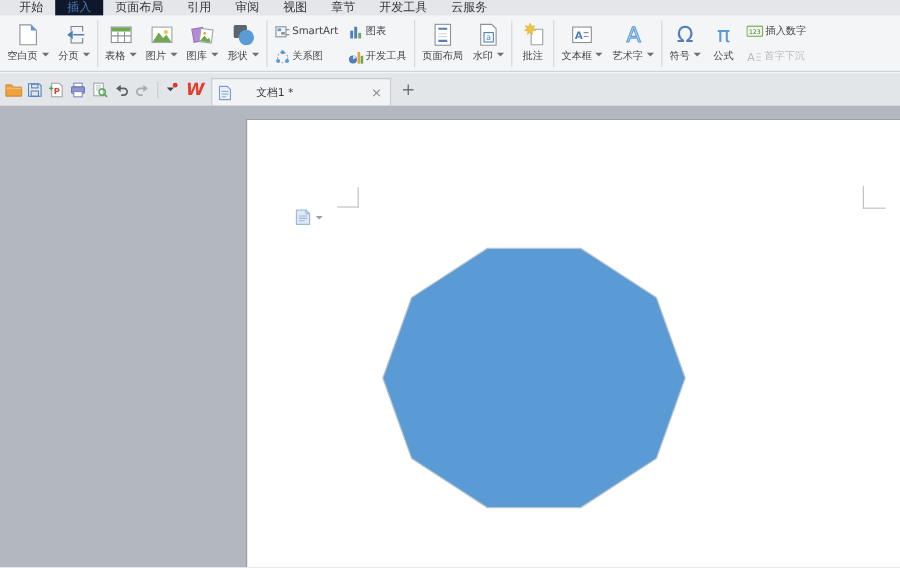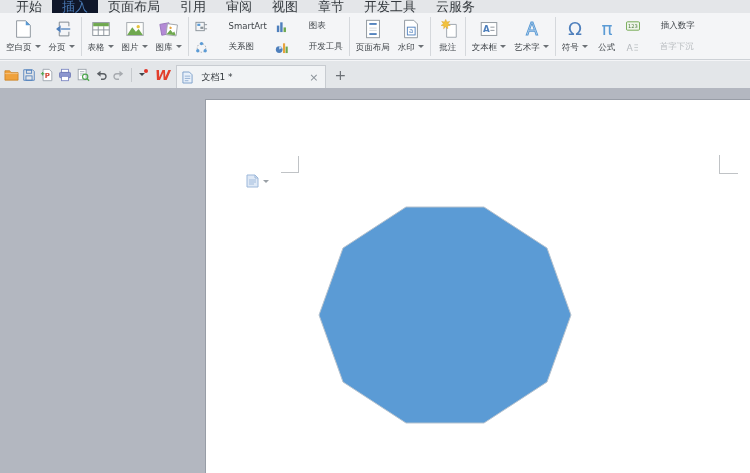--- a/index.html
+++ b/index.html
@@ -3,49 +3,49 @@
 <meta charset="utf-8">
 <style>
   * { margin:0; padding:0; box-sizing:border-box; }
   html,body { width:750px; height:473px; overflow:hidden; }
   body { font-family:"DejaVu Sans", sans-serif; font-size:9px; color:#3f4449; position:relative;
          background:#f4f5f7; cursor:default; }
 
   
   .tabrow { position:absolute; top:0; left:0; right:0; height:13px; background:#e4e6e9;
             display:flex; align-items:stretch; padding-left:6px; }
-  .rtab { padding:1px 10px 0; line-height:12px; font-size:13px; color:#33383d; white-space:nowrap; }
+  .rtab { padding:1px 10px 0; line-height:12px; font-size:10px; color:#33383d; white-space:nowrap; }
   .rtab.active { background:#0f172a; color:#4a7ab5; }
 
   
   .ribbon { position:absolute; top:13px; left:0; right:0; height:47px; background:#f4f5f7;
             border-bottom:1px solid #cdd1d6; display:flex; align-items:stretch; padding:1px 0 0 2px; }
   .rbtn { display:flex; flex-direction:column; align-items:center; justify-content:flex-start;
           padding:2px 4px 0; min-width:30px; }
   .ricon { height:26px; display:flex; align-items:center; justify-content:center; }
   .rlabel { font-size:8.5px; line-height:11px; color:#3f4449; white-space:nowrap; }
   .vsep { width:1px; background:#d5d8dc; margin:3px 2px; }
   .caret { display:inline-block; width:0; height:0; border-left:3px solid transparent;
            border-right:3px solid transparent; border-top:3.5px solid #6b7075; margin-left:3px;
            vertical-align:2px; }
   .smallcol { display:flex; flex-direction:column; justify-content:center; gap:3px; padding:0 4px; }
-  .sbtn { display:flex; align-items:center; gap:21px; height:18px; white-space:nowrap; font-size:8.5px; }
+  .sbtn { display:flex; align-items:center; gap:2px; height:18px; white-space:nowrap; font-size:8.5px; }
   .sbtn.disabled { color:#b6babe; }
 
   
   .toolrow { position:absolute; top:61px; left:0; right:0; height:27px; background:#e3e6e9;
              display:flex; align-items:center; padding-left:2px; }
   .qbtn { width:18px; height:20px; display:flex; align-items:center; justify-content:center; }
   .tsep { width:1px; height:14px; background:#c6cace; margin:0 3px; }
   .ddot { position:relative; width:14px; height:18px; display:flex; align-items:center; justify-content:center; }
   .ddot .reddot { position:absolute; top:3px; right:1px; width:4px; height:4px; border-radius:50%;
                   background:#e03428; }
   .wlogo { font-size:14px; font-weight:800; color:#e23e2b; font-style:italic; margin:0 6px 0 6px; }
   .doctab { height:23px; margin-top:4px; width:150px; background:#f1f3f5; border:1px solid #c8ccd1;
-            border-bottom:none; display:flex; align-items:center; padding:0 5px; gap:8px; }
+            border-bottom:none; display:flex; align-items:center; padding:0 5px; gap:20px; }
   .doctab .title { flex:1; font-size:9px; color:#33383d; white-space:nowrap; overflow:hidden; }
   .doctab .close { color:#8a9299; font-size:11px; line-height:11px; padding:0 2px; }
   .newtab { font-size:14px; color:#6b7075; margin-left:8px; line-height:14px; }
 
   
   .docarea { position:absolute; top:88px; left:0; right:0; bottom:0; background:#b3b7c0; overflow:hidden; }
   .pagewhite { position:absolute; left:205px; top:11px; right:0; bottom:0; background:#ffffff;
                border-left:1px solid #989da6; border-top:1px solid #989da6; }
   .cornermark-l { position:absolute; left:75px; top:56px; width:18px; height:17px;
                   border-right:1px solid #c0c3c6; border-bottom:1px solid #c0c3c6; }
@@ -130,20 +130,29 @@
           <rect x="9.5" y="7" width="11" height="12" fill="#ffffff" stroke="#a0a6ac"></rect>
           <circle cx="13.5" cy="11" r="1.3" fill="#e8a33d"></circle>
           <path d="M10 18.5 L13.5 13 L16.5 16 L18 14.5 L20 18.5 Z" fill="#6fa84f"></path>
         </g>
       </svg>
     </span>
     <span class="rlabel"><span>图库</span><span class="caret"></span></span>
   </div>
 
 
+  <div class="rbtn">
+    <span class="ricon">
+      <svg viewBox="0 0 24 24" width="22" height="22">
+        <rect x="3" y="3" width="12" height="12" rx="1.5" fill="#5a6570"></rect>
+        <circle cx="14.5" cy="14.5" r="7" fill="#5b9bd5"></circle>
+      </svg>
+    </span>
+    <span class="rlabel"><span>形状</span><span class="caret"></span></span>
+  </div>
 
   <div class="vsep"></div>
 
   <div class="smallcol">
     <div class="sbtn">
       <span>
         <svg viewBox="0 0 14 14" width="13" height="13" fill="none">
           <rect x="1" y="2.5" width="9" height="9" stroke="#8a9299"></rect>
           <rect x="2.5" y="4" width="3.2" height="2.4" fill="#5b9bd5"></rect>
           <rect x="5.8" y="7.2" width="3.2" height="2.4" fill="#8a9299"></rect>

